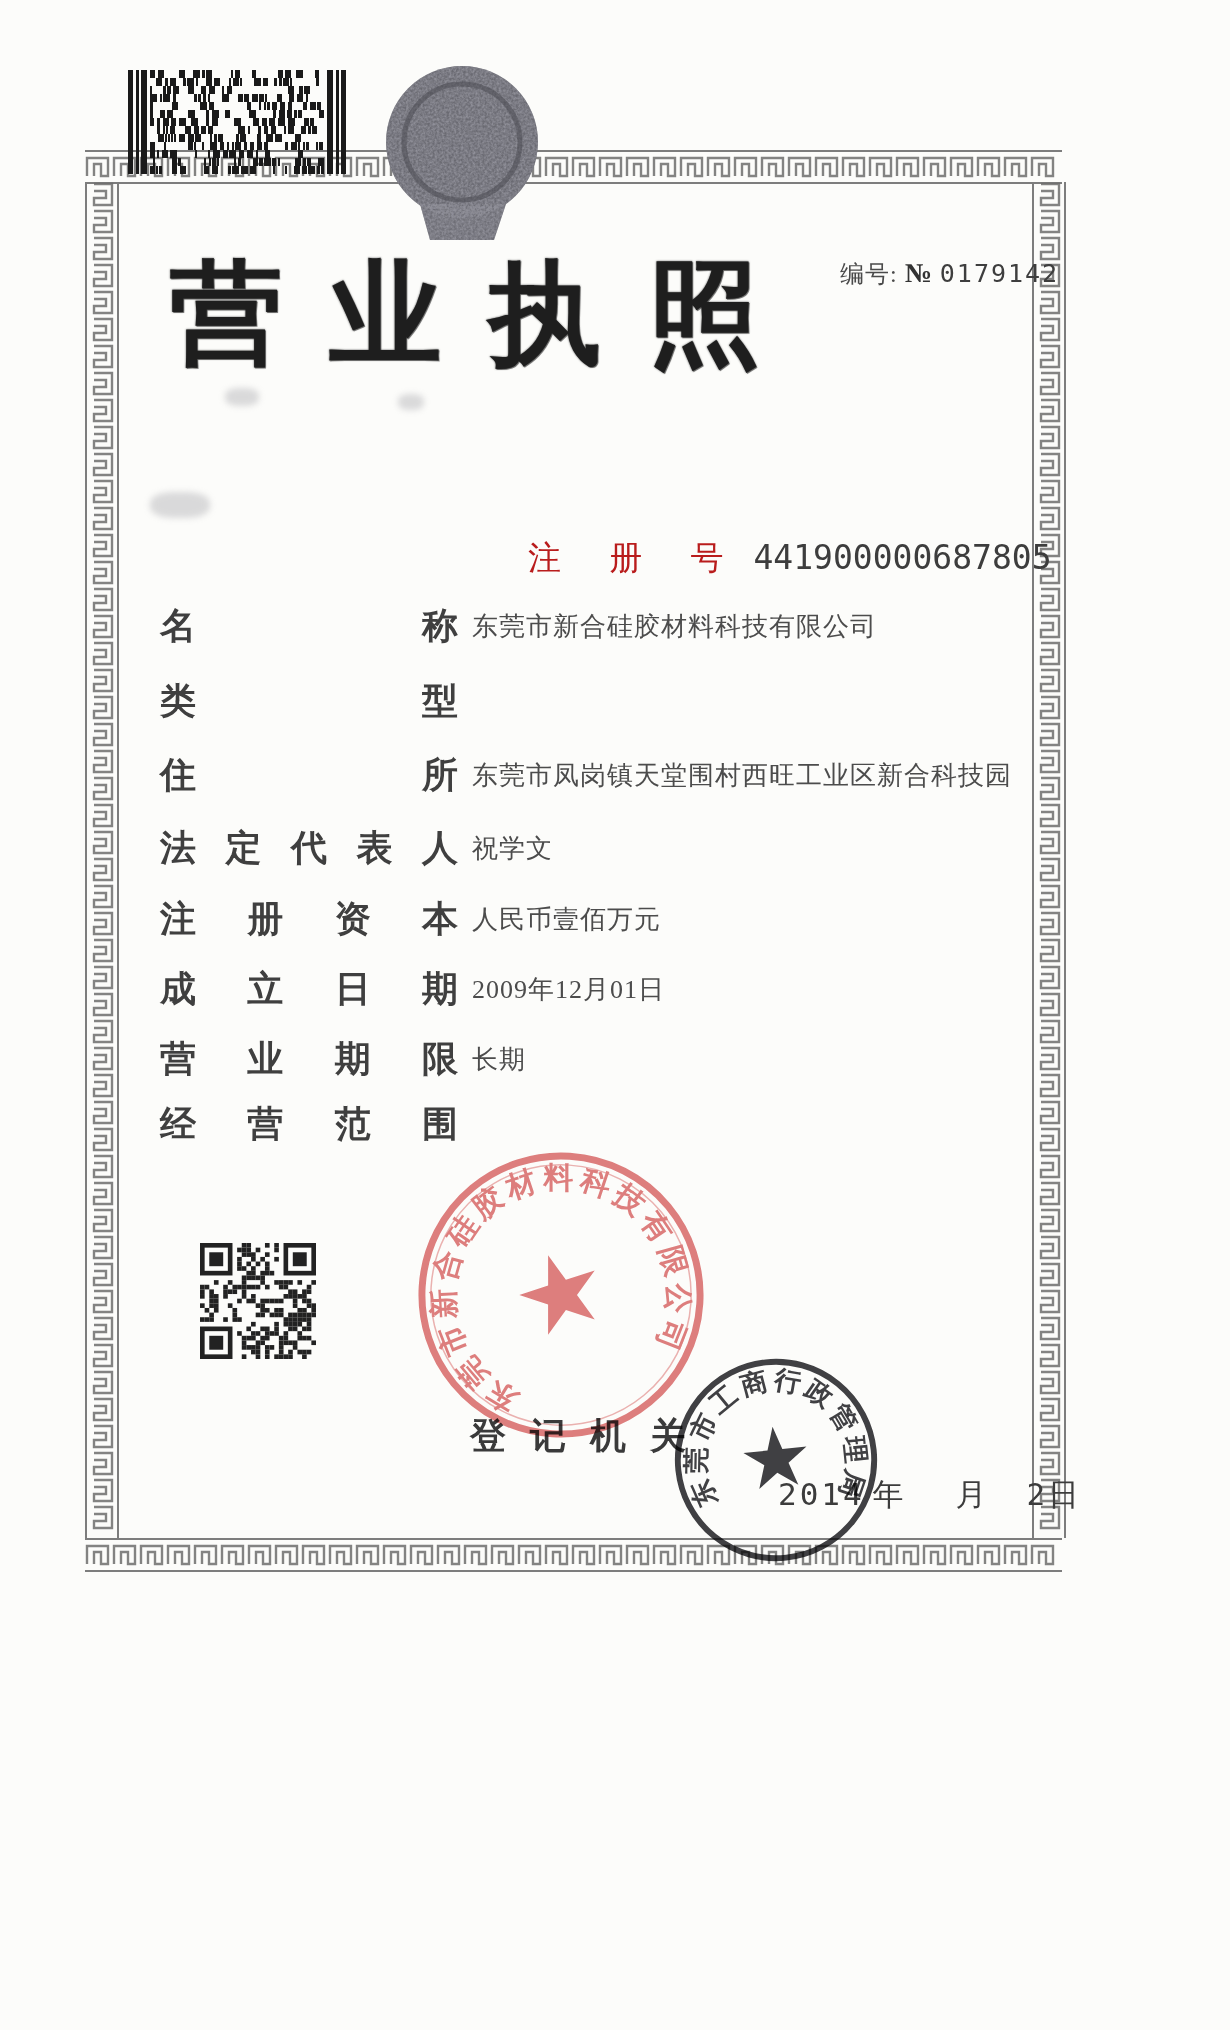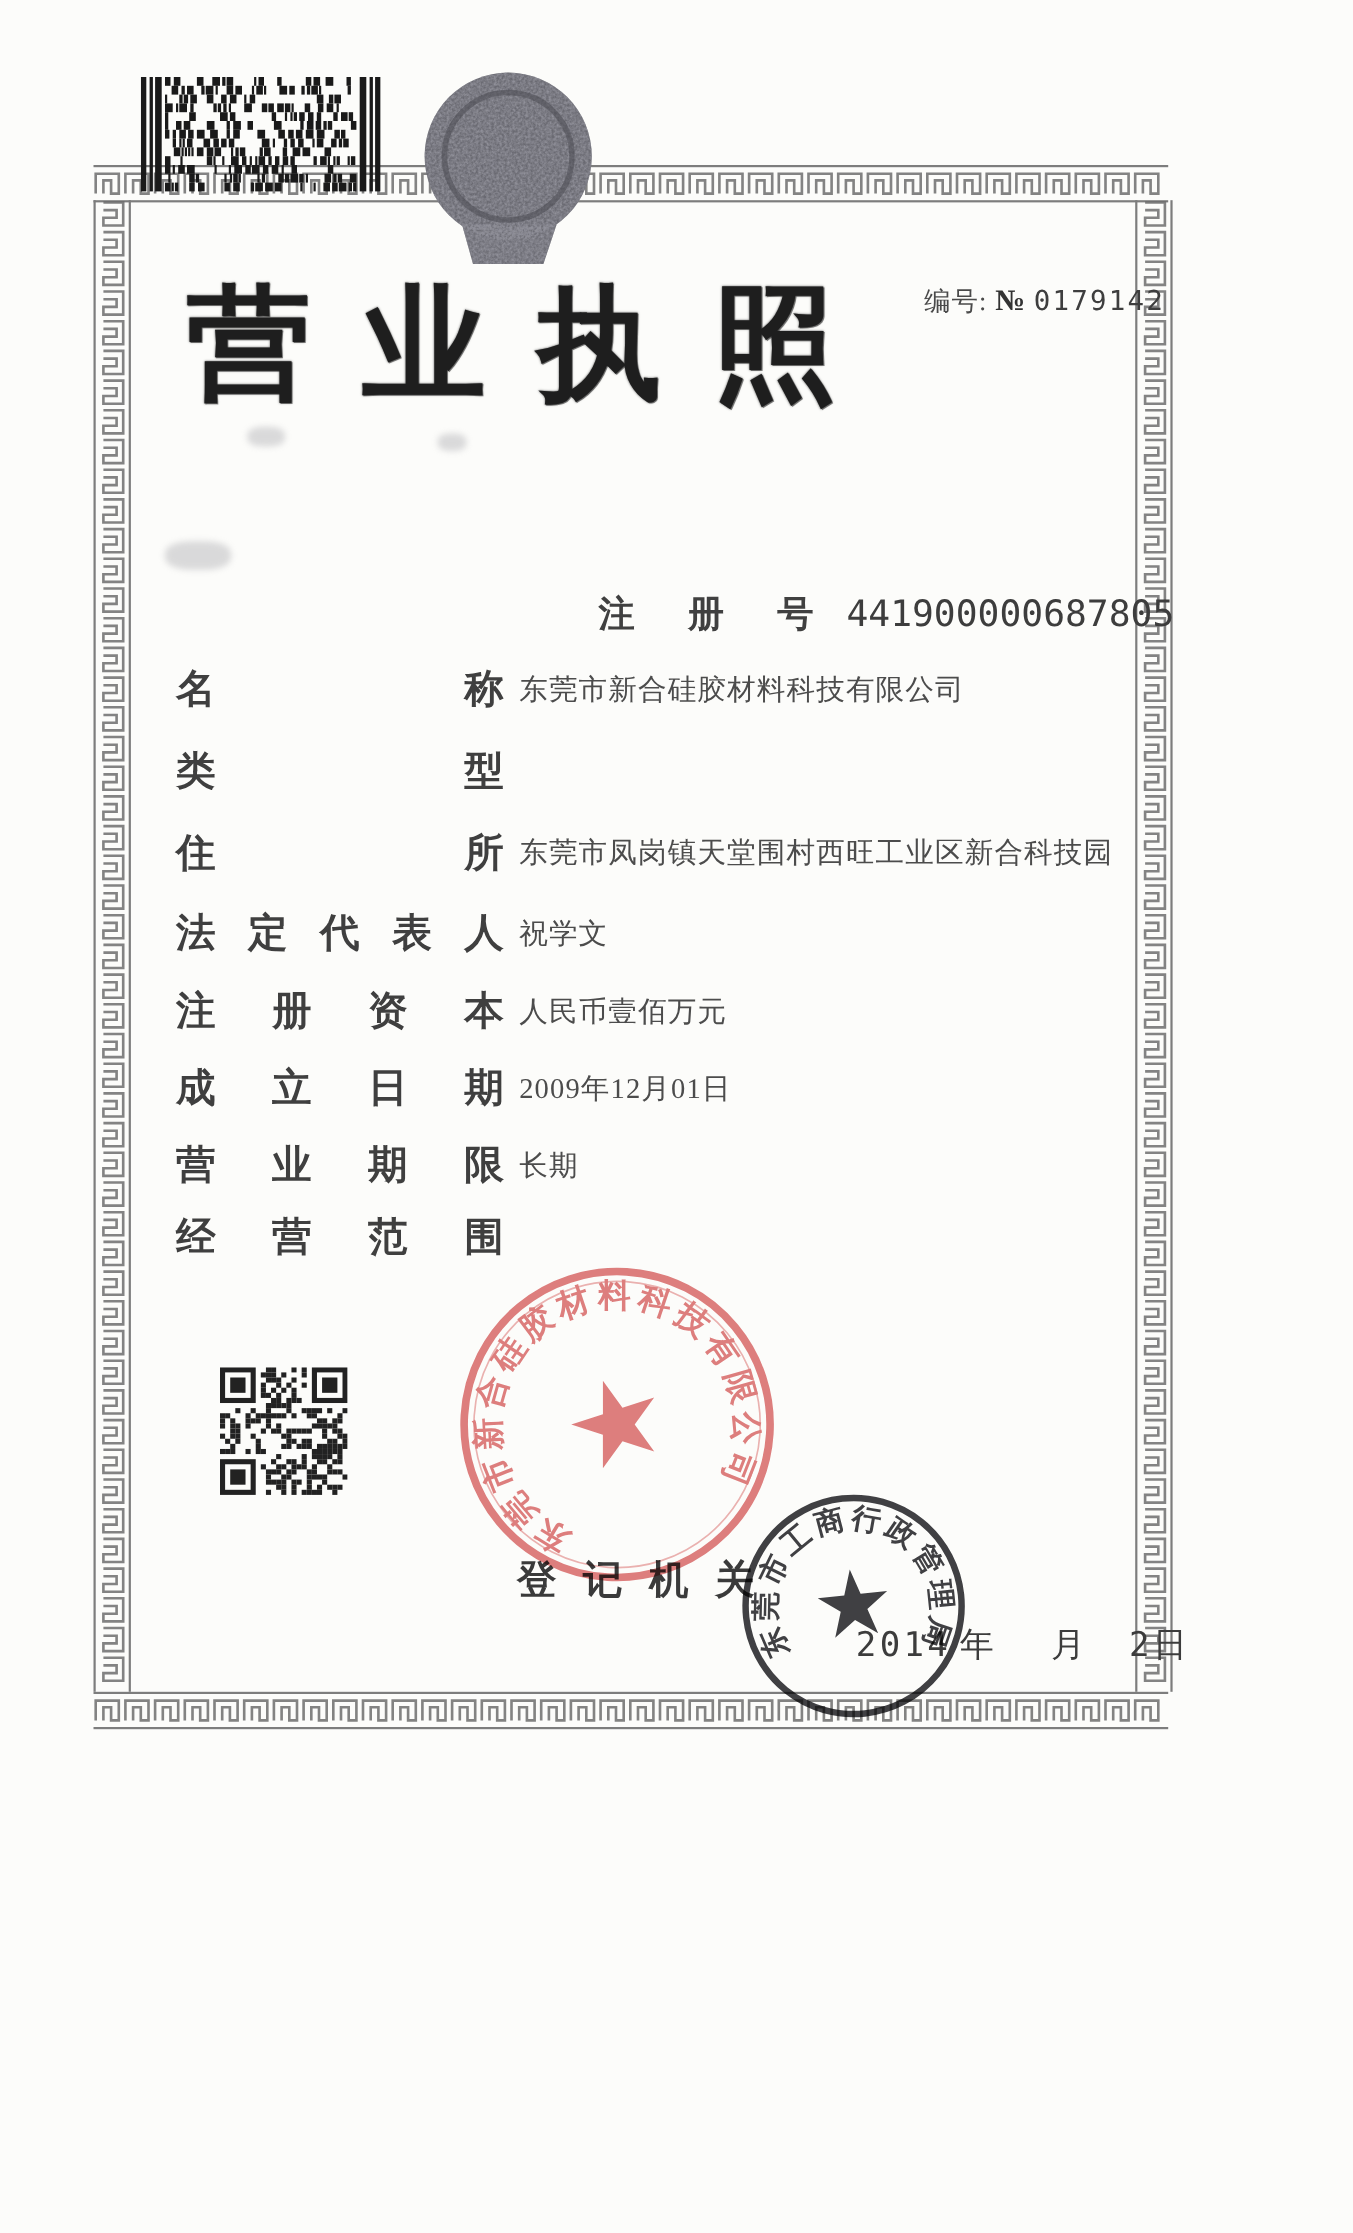--- a/index.html
+++ b/index.html
@@ -15,21 +15,21 @@
 
   
   .serial{left:840px;top:258px;font-size:24px;color:#4a4a4a;letter-spacing:1px;white-space:nowrap;}
   .serial .no-sym{font-weight:bold;font-size:27px;color:#333;}
   .serial .no-val{font-family:"DejaVu Sans Mono",monospace;font-size:25px;letter-spacing:2px;color:#3e3e3e;}
   .doc-title{left:170px;top:252px;width:590px;display:flex;justify-content:space-between;
              font-family:"DejaVu Sans","Liberation Sans",sans-serif;font-weight:900;
              font-size:112px;color:#1e1e1e;line-height:1.1;
              text-shadow:0 0 2px rgba(20,20,20,.85),1px 1px 0 rgba(20,20,20,.5);}
   .regno{left:528px;top:536px;white-space:nowrap;}
-  .regno .lbl{font-size:33px;font-weight:700;color:#404040;letter-spacing:20px;margin-left:16px;}
+  .regno .lbl{font-size:33px;font-weight:400;color:#b91c1c;letter-spacing:20px;}
   .regno .val{font-family:"DejaVu Sans Mono","Liberation Mono",monospace;font-size:33px;color:#3d3d3d;letter-spacing:0px;margin-left:6px;}
 
   
   .row{position:absolute;left:160px;display:flex;}
   .row .lbl{width:298px;display:flex;justify-content:space-between;
             font-size:36px;font-weight:600;color:#3f3f3f;flex:0 0 auto;}
   .row .val{margin-left:14px;padding-top:7px;font-size:26px;color:#4c4c4c;white-space:nowrap;letter-spacing:1px;}
   .row.scope .val{white-space:normal;width:582px;font-size:21.5px;line-height:1.52;
                   padding-top:4px;text-align:justify;color:#555;}
 

